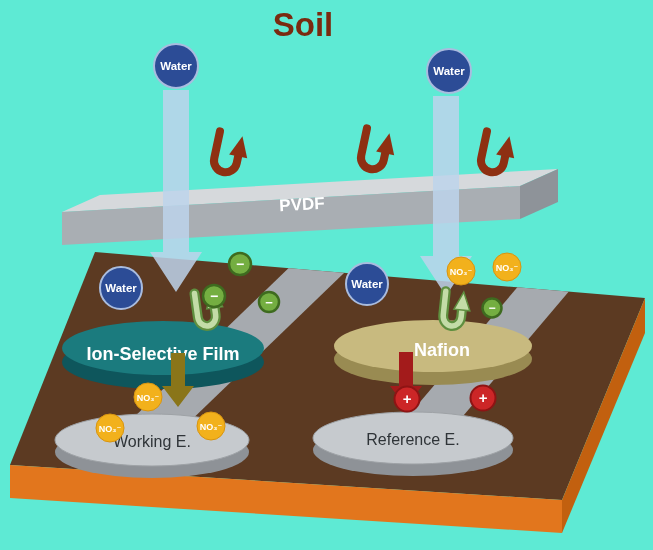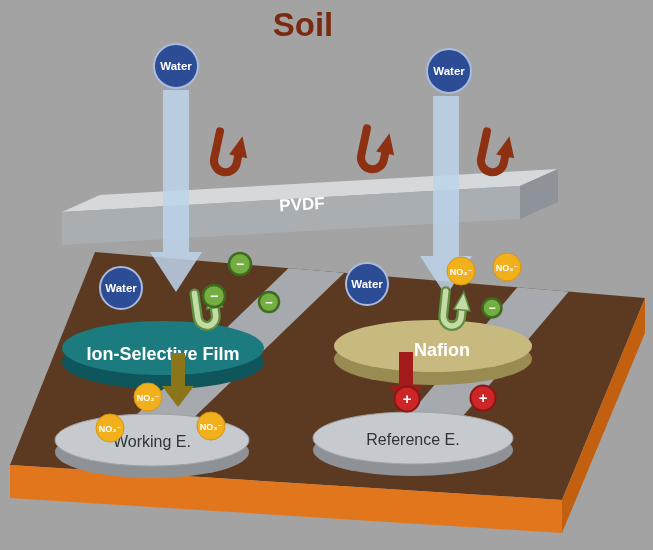--- a/index.html
+++ b/index.html
@@ -1,16 +1,16 @@
 <!DOCTYPE html>
 <html><head>
 <meta charset="utf-8">
 <style>
   html,body{margin:0;padding:0;background:#ffffff;}
-  .figure{width:653px;height:550px;position:relative;background:#a3a3a3;overflow:hidden;
+  .figure{width:653px;height:550px;position:relative;background:#5eead4;overflow:hidden;
           font-family:"Liberation Sans","DejaVu Sans",sans-serif;}
   svg{display:block;}
   text{font-family:"Liberation Sans","DejaVu Sans",sans-serif;}
 </style>
 </head>
 <body>
 
 <div class="figure">
 <svg width="653" height="550" viewBox="0 0 653 550">
 

